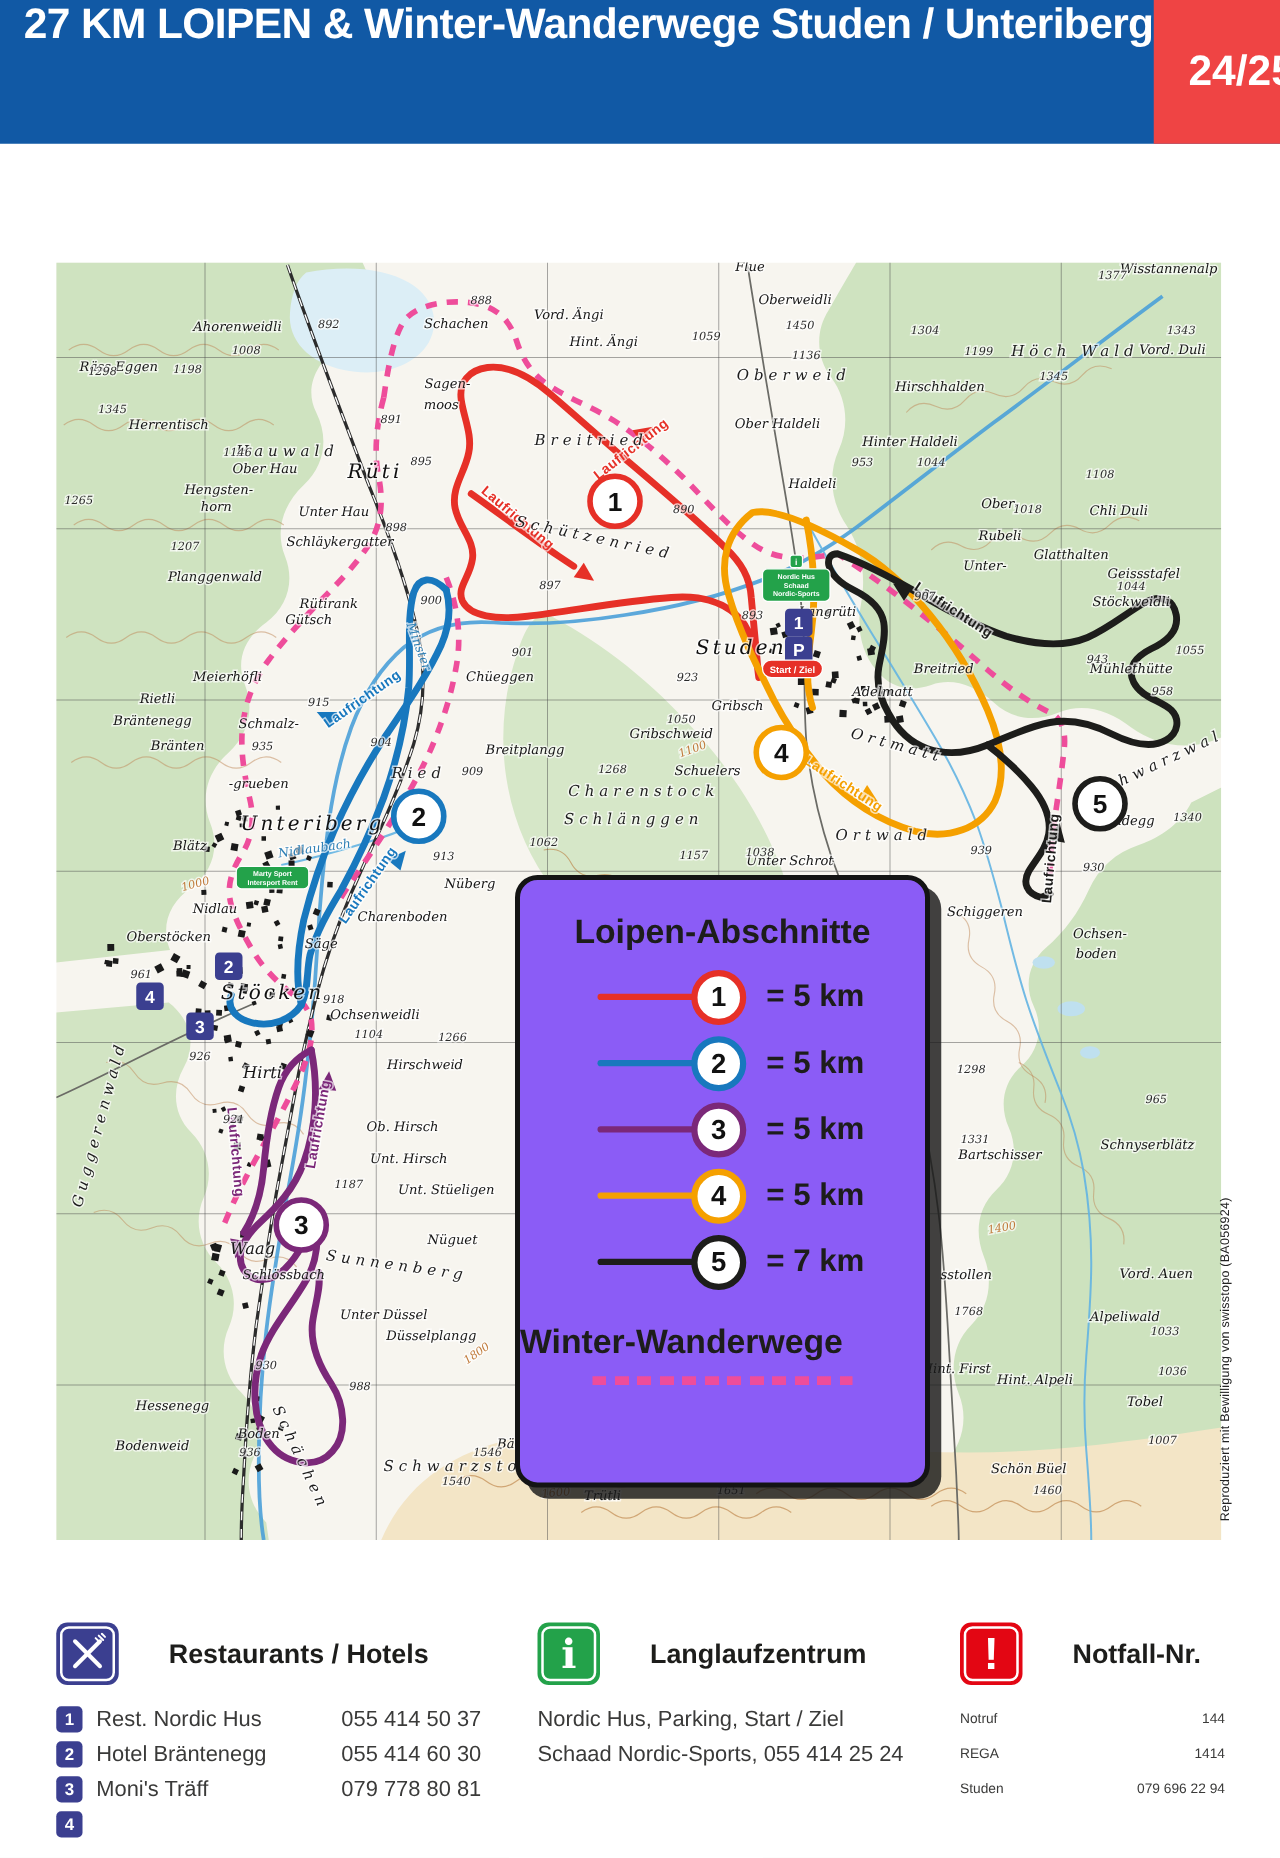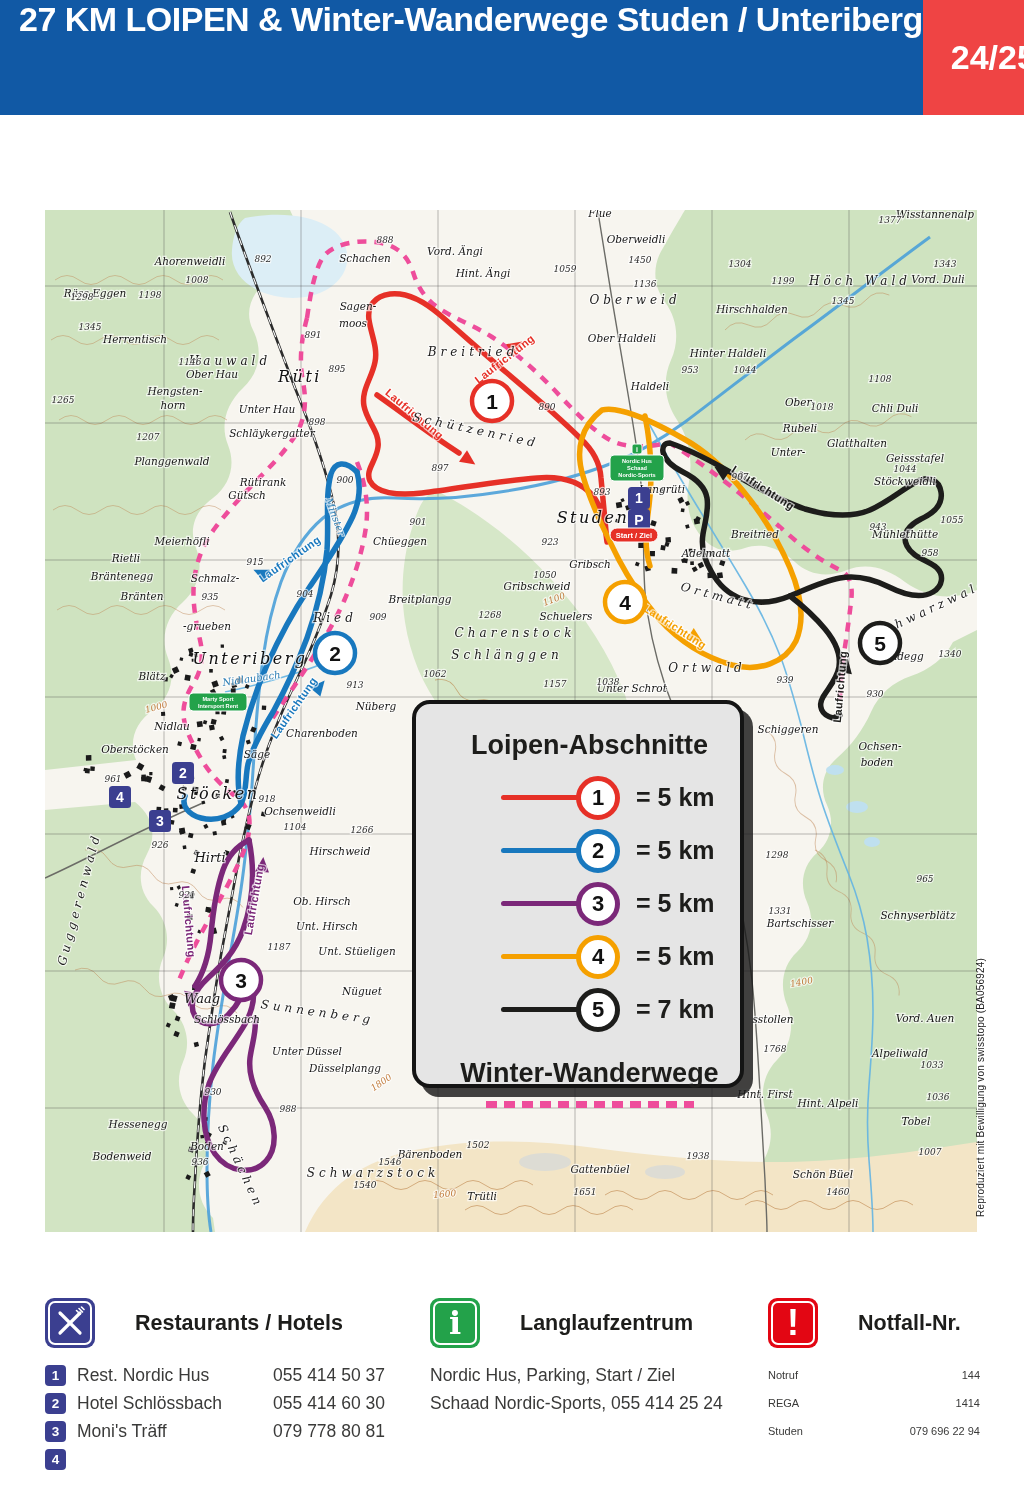--- a/index.html
+++ b/index.html
@@ -33,32 +33,32 @@
   .ml-elev{font:italic 9px "DejaVu Serif",serif;fill:#2a2a2a;}
   .ml-blue{font:italic 10px "DejaVu Serif",serif;fill:#2e7fb5;}
   .ml-contour{font:italic 9px "DejaVu Serif",serif;fill:#c07a3a;}
   .ml-dir{font:700 11px "Liberation Sans",sans-serif;letter-spacing:.4px;}
   .halo{paint-order:stroke;stroke:#ffffff;stroke-width:2.4px;stroke-opacity:.68;}
   .mk-num{font:700 21px "Liberation Sans",sans-serif;fill:#111;}
   .poi-num{font:700 14px "Liberation Sans",sans-serif;fill:#fff;}
   .sign-txt{font:700 5.6px "Liberation Sans",sans-serif;fill:#fff;}
   .pill-txt{font:700 7.5px "Liberation Sans",sans-serif;fill:#fff;}
   
-  .legend{position:absolute;left:412px;top:700px;width:332px;height:388px;background:#e5e5e5;
+  .legend{position:absolute;left:412px;top:700px;width:332px;height:490px;background:#8b5cf6;
           border:4px solid #141414;border-radius:18px;box-shadow:9px 9px 0 rgba(25,25,25,.82);
-          box-sizing:border-box;padding-left:23px;}
+          box-sizing:border-box;}
   .legend-title{text-align:center;font-weight:bold;font-size:27px;color:#1d1d1b;margin-top:26px;}
   .legend-items{margin-top:10px;}
   .lrow{display:flex;align-items:center;height:53px;padding-left:62px;}
   .lline{width:80px;height:5px;margin-right:-5px;border-radius:3px;}
   .lcircle{width:34px;height:34px;border-radius:50%;background:#fff;border:5px solid #000;
            display:flex;align-items:center;justify-content:center;font-weight:bold;font-size:22px;
            color:#111;position:relative;z-index:1;}
   .llabel{margin-left:16px;font-weight:bold;font-size:25px;color:#1d1d1b;}
-  .legend-winter-title{text-align:center;font-weight:bold;font-size:27px;color:#1d1d1b;margin-top:22px;}
+  .legend-winter-title{text-align:left;font-weight:bold;font-size:27px;color:#1d1d1b;margin-top:22px;}
   .legend-winter-dashes{width:208px;height:7px;margin:12px auto 0;}
   
   .copyright{position:absolute;left:975px;top:1002px;width:16px;height:215px;
              writing-mode:vertical-rl;transform:rotate(180deg);font-size:10px;color:#222;
              letter-spacing:.2px;white-space:nowrap;}
   
   .footer{position:absolute;left:0;top:1295px;width:908px;height:191px;}
   .icol{position:absolute;top:0;}
   .icol-head{display:flex;align-items:center;height:56px;}
   .sq-icon{width:50px;height:50px;border-radius:9px;display:flex;align-items:center;
@@ -614,21 +614,21 @@
         <div class="icol-title">Restaurants / Hotels</div>
       </div>
       <div class="rest-rows">
           <div class="rrow">
             <span class="rnum">1</span>
             <span class="rname">Rest. Nordic Hus</span>
             <span class="rphone">055 414 50 37</span>
           </div>
           <div class="rrow">
             <span class="rnum">2</span>
-            <span class="rname">Hotel Schlössbach</span>
+            <span class="rname">Hotel Bräntenegg</span>
             <span class="rphone">055 414 60 30</span>
           </div>
           <div class="rrow">
             <span class="rnum">3</span>
             <span class="rname">Moni's Träff</span>
             <span class="rphone">079 778 80 81</span>
           </div>
           <div class="rrow">
             <span class="rnum">4</span>
             <span class="rphone"></span>

